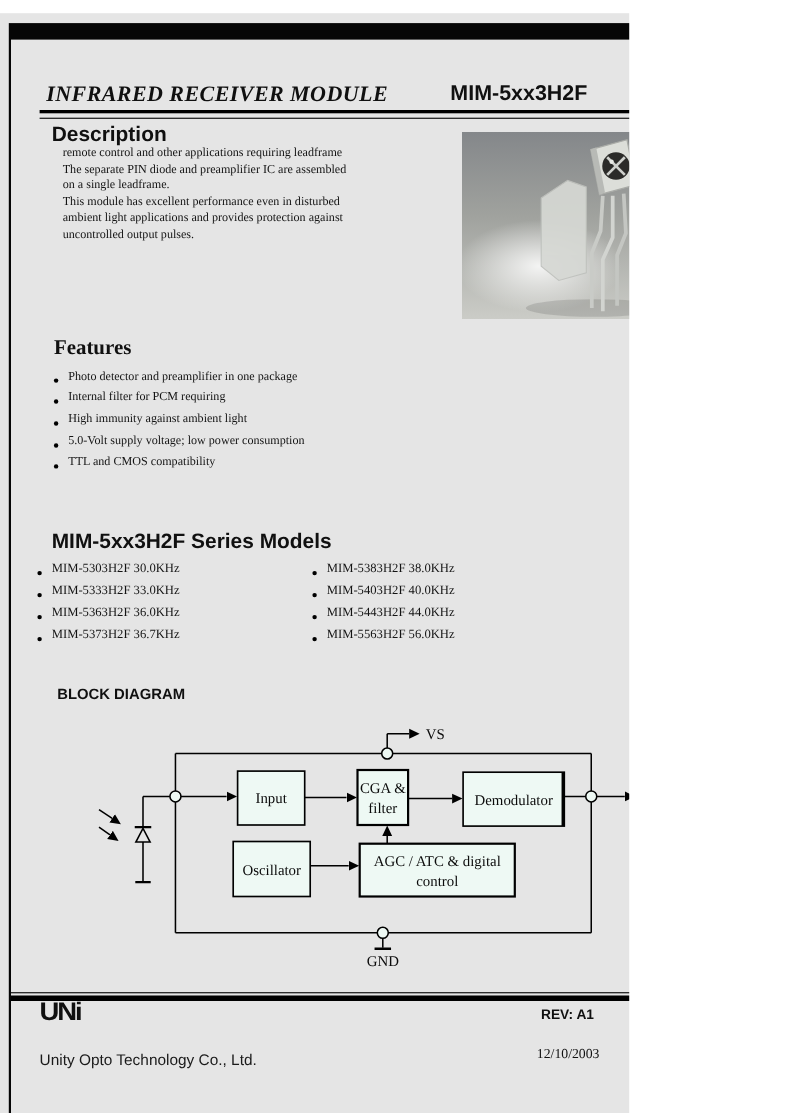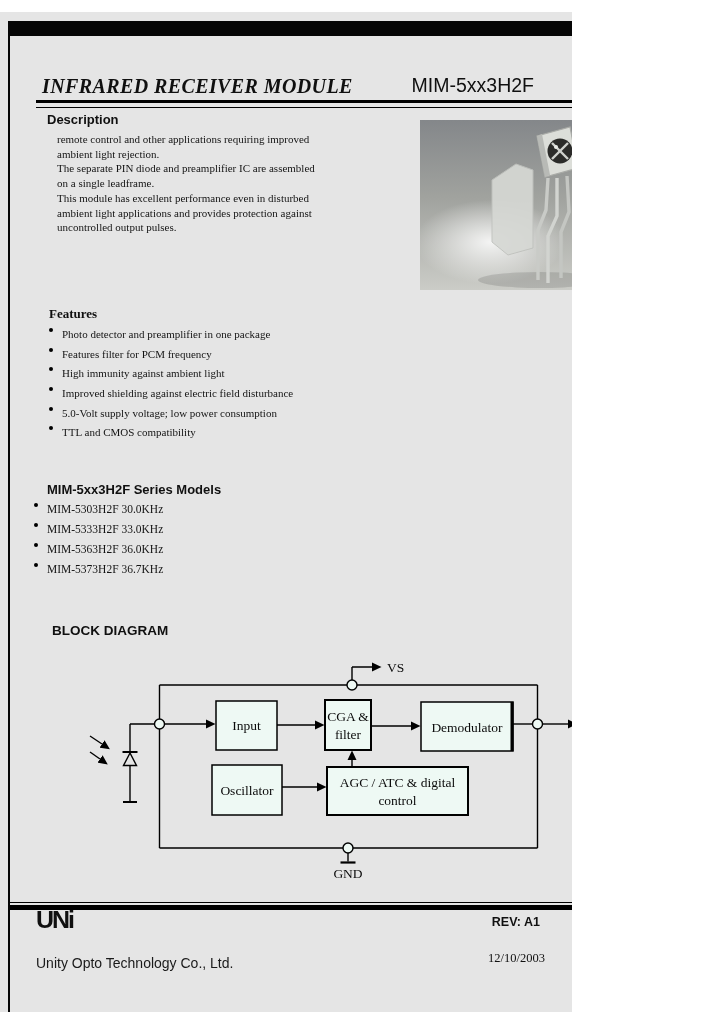--- a/index.html
+++ b/index.html
@@ -10,33 +10,33 @@
 
   
   .frame-top{left:10px;top:9px;width:698px;height:15px;background:#060606;}
   .frame-left{left:8px;top:9px;width:2px;height:994px;background:#060606;}
   .frame-right{left:708px;top:9px;width:2px;height:994px;background:#060606;}
   .frame-bottom{left:8px;top:1001px;width:702px;height:2px;background:#060606;}
 
   
   .doc-title{left:42px;top:63px;font-style:italic;font-weight:700;font-size:20px;
              letter-spacing:.4px;white-space:nowrap;}
-  .part-no{right:38px;top:62px;font-weight:400;font-size:19.5px;white-space:nowrap;}
+  .part-no{right:38px;top:62px;font-weight:700;font-size:19.5px;white-space:nowrap;}
   .hrule-thick{left:36px;top:88px;width:651px;height:3.2px;background:#000;}
   .hrule-thin{left:36px;top:94.6px;width:651px;height:1.4px;background:#000;}
 
-  .sec-head{font-weight:700;font-size:13px;white-space:nowrap;}
+  .sec-head{font-weight:700;font-size:19px;white-space:nowrap;}
 
   .desc-lines{left:57px;top:120px;width:320px;font-size:11px;line-height:14.7px;color:#141414;}
   .desc-lines div{white-space:nowrap;}
 
   .photo{left:420px;top:108px;width:222px;height:170px;}
 
   .blist{font-size:11px;color:#141414;}
-  .blist .row{height:19.7px;display:flex;align-items:flex-start;white-space:nowrap;}
+  .blist .row{height:19.7px;display:flex;align-items:flex-end;white-space:nowrap;}
   .mlist .row{height:20px;}
   .mlist{font-size:11.5px;}
   .dot{display:inline-block;width:4px;height:4px;border-radius:50%;background:#000;
        margin-right:9px;flex:0 0 4px;}
 
   .diagram{left:0;top:600px;}
   .diagram text{font-family:"Liberation Serif", serif;font-size:13.5px;fill:#0b0b0b;}
 
   
   .frule-thin{left:10px;top:890px;width:698px;height:1.4px;background:#000;}
@@ -57,22 +57,21 @@
   <div class="abs frame-right"></div>
   <div class="abs frame-bottom"></div>
 
   <div class="abs doc-title">INFRARED RECEIVER MODULE</div>
   <div class="abs part-no sans">MIM-5xx3H2F</div>
   <div class="abs hrule-thick"></div>
   <div class="abs hrule-thin"></div>
 
   <div class="abs sec-head sans" style="left:47px;top:100px;">Description</div>
   <div class="abs desc-lines">
-    <div>remote control and other applications requiring improved</div>
-    <div>ambient light rejection.</div>
+    <div>remote control and other applications requiring leadframe</div>
     <div>The separate PIN diode and preamplifier IC are assembled</div>
     <div>on a single leadframe.</div>
     <div>This module has excellent performance even in disturbed</div>
     <div>ambient light applications and provides protection against</div>
     <div>uncontrolled output pulses.</div>
   </div>
 
   <div class="abs photo">
     <svg width="222" height="170" viewBox="0 0 222 170">
       <defs>
@@ -107,29 +106,25 @@
   </div>
 
   <div class="abs sec-head sans" style="left:49px;top:294px;font-family:Liberation Serif, serif;">Features</div>
   <div class="abs blist" style="left:49px;top:316px;">
     <div class="row">
         <span class="dot"></span>
         <span>Photo detector and preamplifier in one package</span>
       </div>
     <div class="row">
         <span class="dot"></span>
-        <span>Features filter for PCM frequency</span>
+        <span>Internal filter for PCM requiring</span>
       </div>
     <div class="row">
         <span class="dot"></span>
         <span>High immunity against ambient light</span>
-      </div>
-    <div class="row">
-        <span class="dot"></span>
-        <span>Improved shielding against electric field disturbance</span>
       </div>
     <div class="row">
         <span class="dot"></span>
         <span>5.0-Volt supply voltage; low power consumption</span>
       </div>
     <div class="row">
         <span class="dot"></span>
         <span>TTL and CMOS compatibility</span>
       </div>
   </div>
@@ -144,20 +139,38 @@
         <span class="dot"></span>
         <span>MIM-5333H2F 33.0KHz</span>
       </div>
     <div class="row">
         <span class="dot"></span>
         <span>MIM-5363H2F 36.0KHz</span>
       </div>
     <div class="row">
         <span class="dot"></span>
         <span>MIM-5373H2F 36.7KHz</span>
+      </div>
+  </div>
+  <div class="abs blist mlist" style="left:284px;top:491px;">
+    <div class="row">
+        <span class="dot"></span>
+        <span>MIM-5383H2F 38.0KHz</span>
+      </div>
+    <div class="row">
+        <span class="dot"></span>
+        <span>MIM-5403H2F 40.0KHz</span>
+      </div>
+    <div class="row">
+        <span class="dot"></span>
+        <span>MIM-5443H2F 44.0KHz</span>
+      </div>
+    <div class="row">
+        <span class="dot"></span>
+        <span>MIM-5563H2F 56.0KHz</span>
       </div>
   </div>
 
   <div class="abs sec-head sans" style="left:52px;top:611px;font-size:13.5px;">BLOCK DIAGRAM</div>
 
   <svg class="abs diagram" width="720" height="290" viewBox="0 0 720 290">
     <defs>
       <marker id="arr" markerUnits="userSpaceOnUse" markerWidth="10" markerHeight="10" refX="0" refY="5" orient="auto">
         <path d="M0,0.5 L9.5,5 L0,9.5 z" fill="#000"></path>
       </marker>

